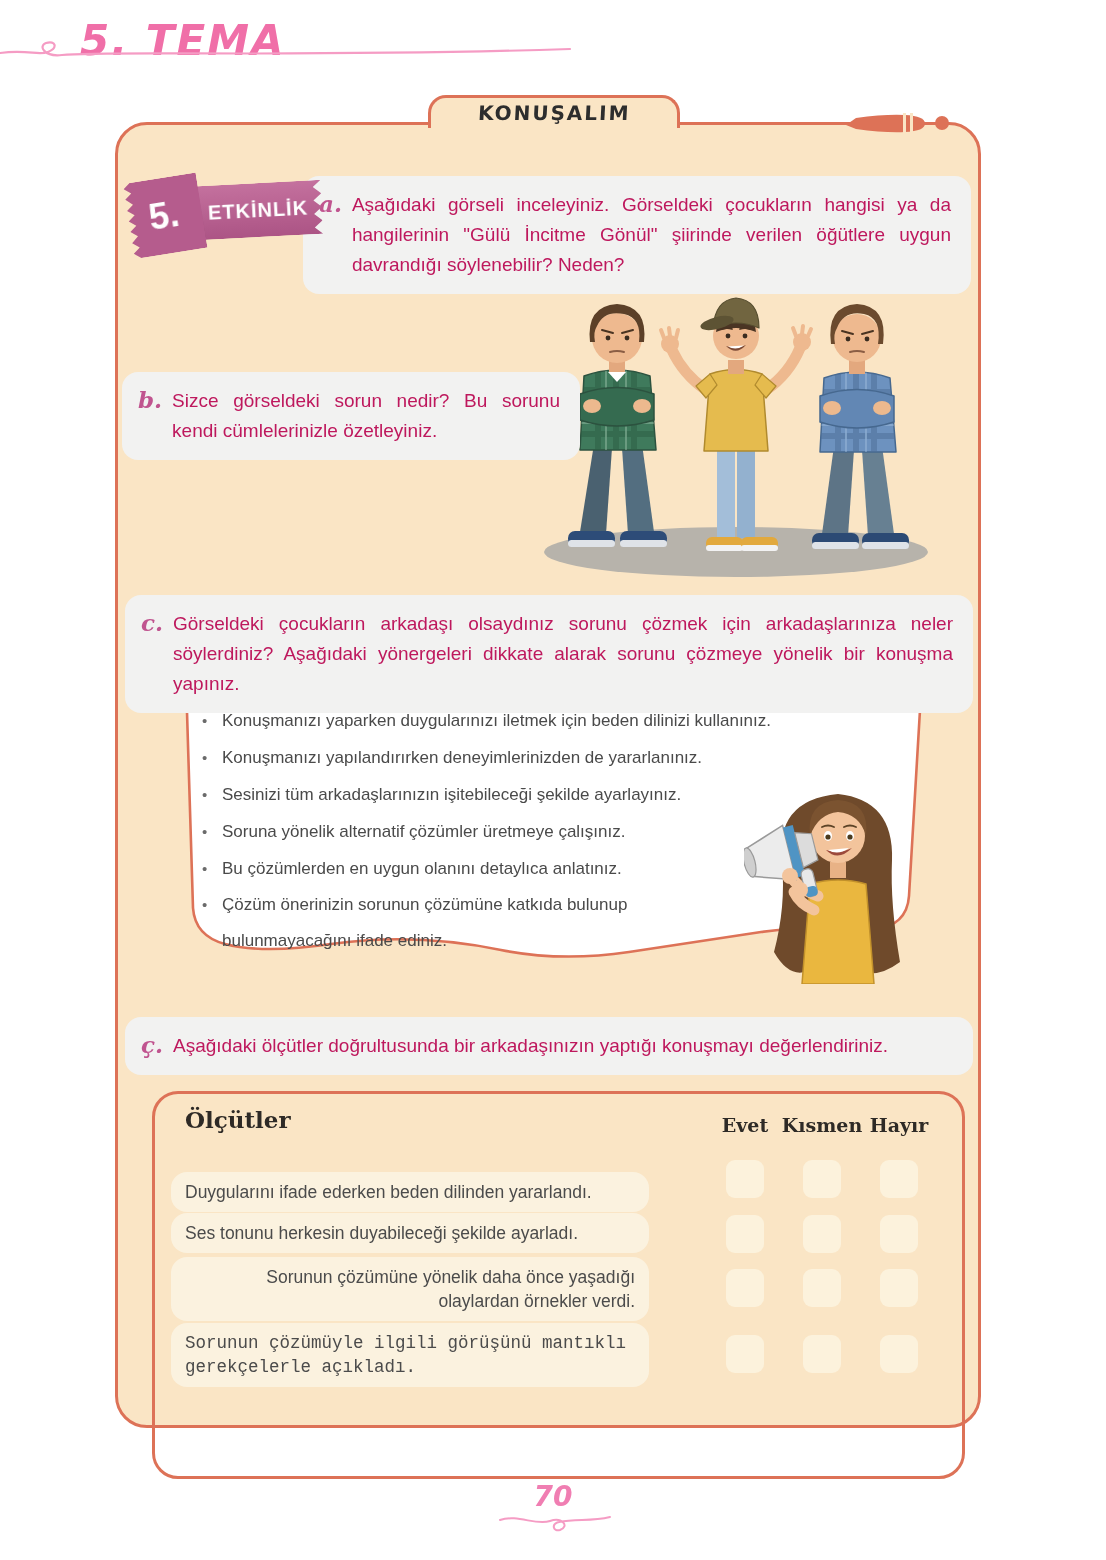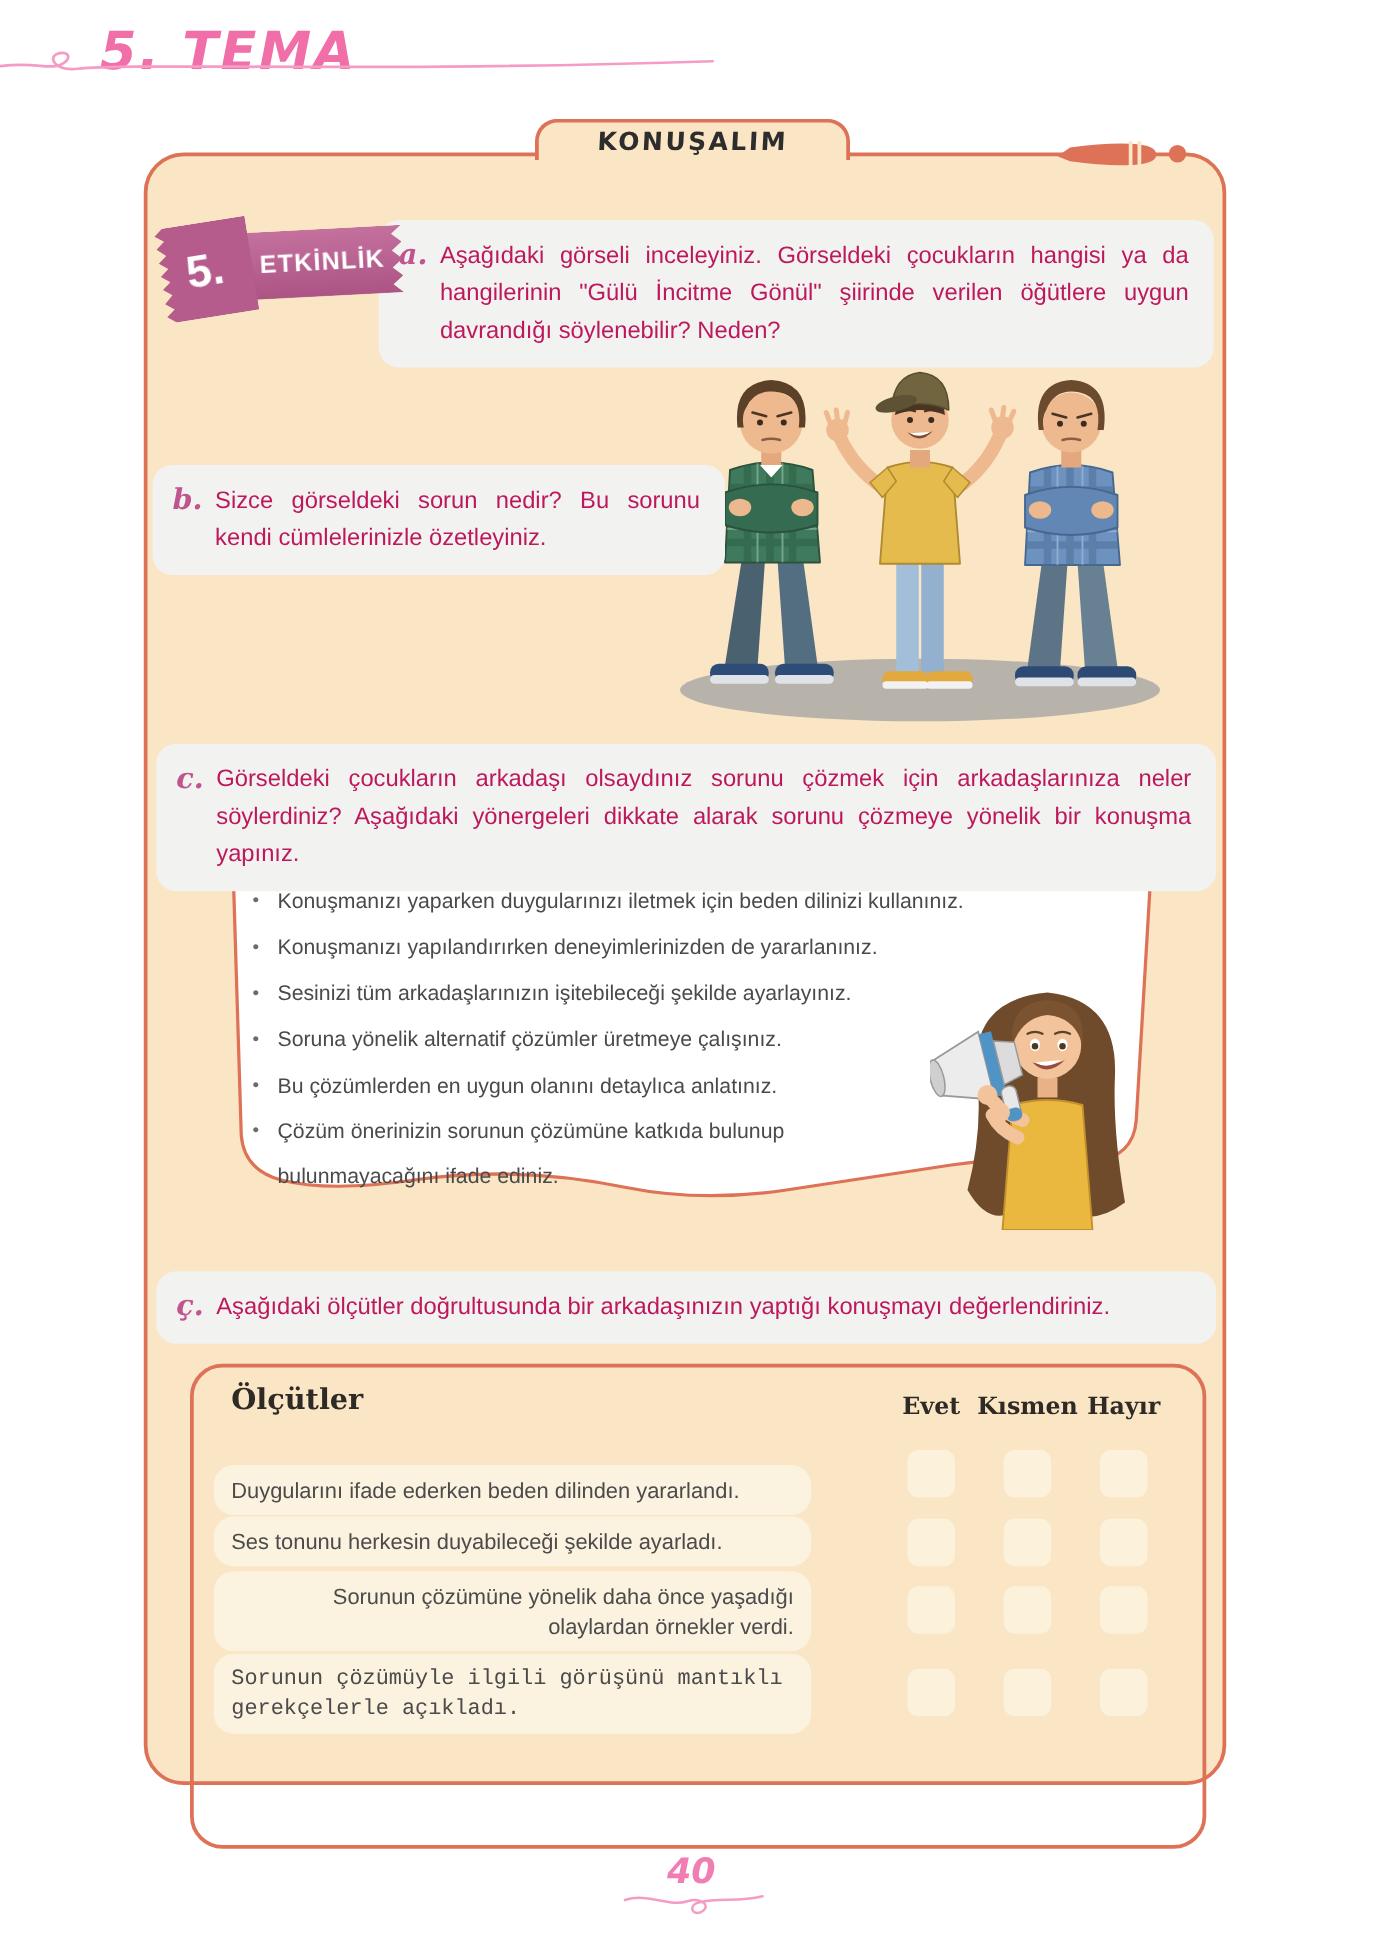--- a/index.html
+++ b/index.html
@@ -277,18 +277,18 @@
     <div class="cb r2 c2"></div>
     <div class="cb r2 c3"></div>
     <div class="cb r3 c1"></div>
     <div class="cb r3 c2"></div>
     <div class="cb r3 c3"></div>
     <div class="cb r4 c1"></div>
     <div class="cb r4 c2"></div>
     <div class="cb r4 c3"></div>
   </div>
 
-  <div class="pagenum">40</div>
+  <div class="pagenum">70</div>
   <svg class="pagenum-line" width="115" height="22">
     <path d="M2 8 C 20 2 38 14 52 9 C 64 5 72 14 62 18 C 55 20 53 12 61 10 C 78 6 92 10 112 5" fill="none" stroke="#f59cc4" stroke-width="2" stroke-linecap="round"></path>
   </svg>
 
 </div>
 
 </body></html>

